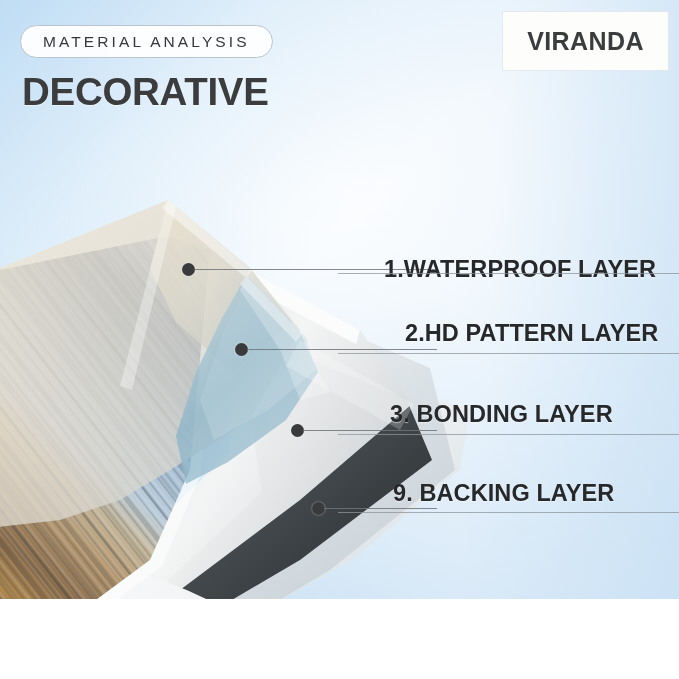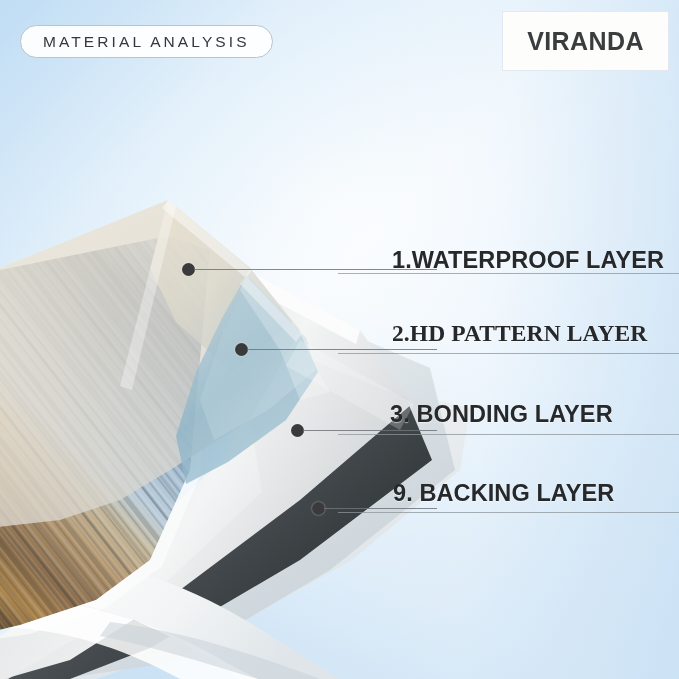--- a/index.html
+++ b/index.html
@@ -3,21 +3,21 @@
 <meta charset="utf-8">
 <style>
   html,body{margin:0;padding:0;}
   body{
     width:679px;height:679px;
     font-family:"Liberation Sans","DejaVu Sans",sans-serif;
     overflow:hidden;
   }
   #stage{
     position:relative;
-    width:679px;height:679px;
+    width:679px;height:599px;
     overflow:hidden;
     background:#dbeaf8;
   }
   
   .bg-base{
     position:absolute;inset:0;
     background:
       radial-gradient(120% 90% at 50% 30%, #ffffff 0%, #f7fbfe 24%, #e9f3fb 52%, #dbeaf7 78%, #d4e6f6 100%);
   }
   .bg-tint-tl{
@@ -253,37 +253,38 @@
 
       <path d="M 250,268 L 300,330 L 318,372 L 330,392 L 300,400 L 280,350 L 240,290 Z" fill="#ffffff" opacity="0.25"></path>
 
       <path d="M 300,340 L 414,404 L 400,430 L 286,366 Z" fill="#ffffff" opacity="0.22"></path>
     </svg>
   </div>
 
   <div class="badge">MATERIAL ANALYSIS</div>
 
   <div class="title">
+    <span class="l1">DECORATIVE</span>
   </div>
 
   <div class="logo-box">
     <span class="logo-text">VIRANDA</span>
   </div>
 
   <div class="callout">
     <span class="dot" style="left:182px;top:263px;"></span>
     <span class="leader" style="left:194px;top:269px;width:243px;"></span>
-    <span class="lbl" style="left:384px;top:247px;margin-left:8px;">1.WATERPROOF LAYER</span>
+    <span class="lbl" style="left:384px;top:256px;">1.WATERPROOF LAYER</span>
     <span class="underline" style="left:338px;top:273px;width:341px;"></span>
   </div>
 
   <div class="callout">
     <span class="dot" style="left:235px;top:343px;"></span>
     <span class="leader" style="left:247px;top:349px;width:190px;"></span>
-    <span class="lbl" style="left:392px;top:320px;font-family:Liberation Serif, serif;">2.HD PATTERN LAYER</span>
+    <span class="lbl" style="left:405px;top:320px;">2.HD PATTERN LAYER</span>
     <span class="underline" style="left:338px;top:353px;width:341px;"></span>
   </div>
 
   <div class="callout">
     <span class="dot" style="left:291px;top:424px;"></span>
     <span class="leader" style="left:303px;top:430px;width:134px;"></span>
     <span class="lbl" style="left:390px;top:401px;">3. BONDING LAYER</span>
     <span class="underline" style="left:338px;top:434px;width:341px;"></span>
   </div>
 

